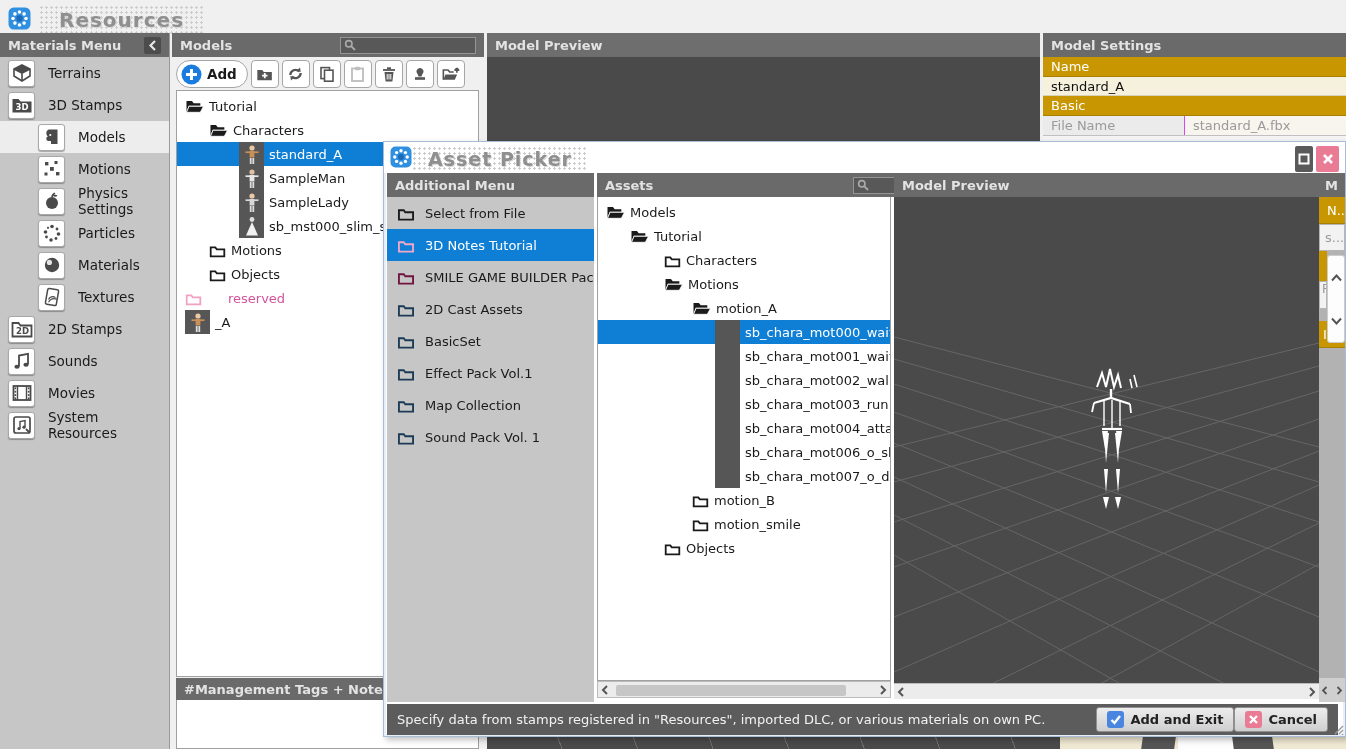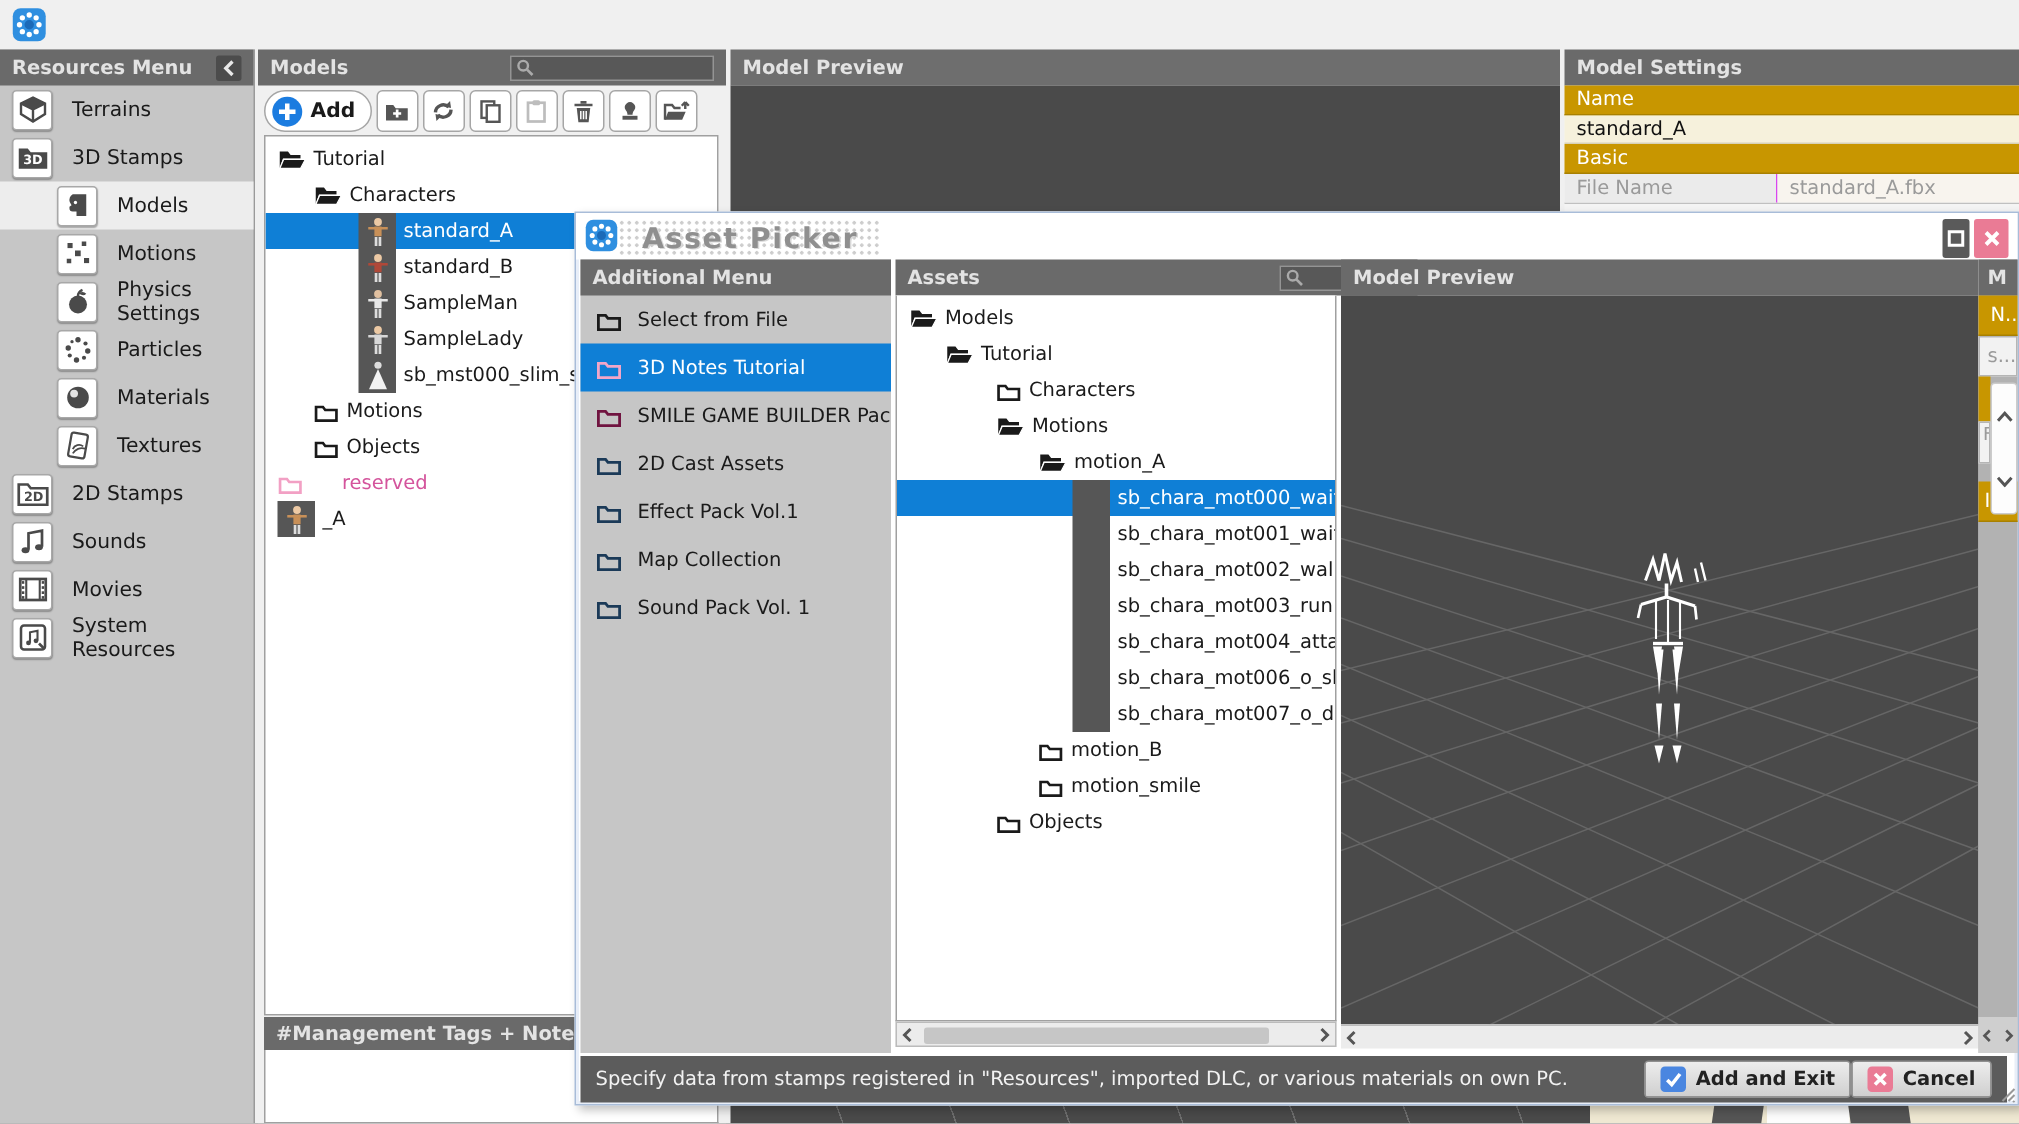--- a/index.html
+++ b/index.html
@@ -105,25 +105,26 @@
             <circle cx="17.2" cy="11" r="1.7"></circle>
             <circle cx="15.4" cy="15.4" r="1.7"></circle>
             <circle cx="11" cy="17.2" r="1.7"></circle>
             <circle cx="6.6" cy="15.4" r="1.7"></circle>
             <circle cx="4.8" cy="11" r="1.7"></circle>
             <circle cx="6.6" cy="6.6" r="1.7"></circle>
           </g>
           <circle cx="11" cy="11" r="3" fill="#1c6ab8"></circle>
         </svg>
     </span>
+    <span class="app-title halftone">Resources</span>
   </div>
 
   <div id="sidebar">
     <div class="panel-header">
-      <span>Resources Menu</span>
+      <span>Materials Menu</span>
       <span class="collapse-btn">
         <svg width="9" height="11" viewBox="0 0 9 11">
             <path d="M7 1 L2.5 5.5 L7 10" stroke="#e8e8e8" stroke-width="2.2" fill="none"></path>
           </svg>
       </span>
     </div>
     <div id="side-list">
         <div class="side-row lvl0">
           <span class="side-ico">
             <svg width="20" height="20" viewBox="0 0 20 20">
@@ -367,32 +368,20 @@
           <span class="thumb">
             <svg width="20" height="23" viewBox="0 0 20 23">
               <circle cx="10" cy="5" r="2.6" fill="#ecc9a4"></circle>
               <rect x="7.6" y="8" width="4.8" height="6.5" fill="#c89058"></rect>
               <path d="M3.5 9.2 h13" stroke="#c89058" stroke-width="1.7"></path>
               <rect x="7.8" y="15" width="1.8" height="6" fill="#ddd"></rect>
               <rect x="10.4" y="15" width="1.8" height="6" fill="#ddd"></rect>
             </svg>
           </span>
           <span class="tlabel">standard_A</span>
-        </div>
-        <div class="trow mt2">
-          <span class="thumb">
-            <svg width="20" height="23" viewBox="0 0 20 23">
-              <circle cx="10" cy="5" r="2.6" fill="#ecc9a4"></circle>
-              <rect x="7.6" y="8" width="4.8" height="6.5" fill="#b04838"></rect>
-              <path d="M3.5 9.2 h13" stroke="#b04838" stroke-width="1.7"></path>
-              <rect x="7.8" y="15" width="1.8" height="6" fill="#ddd"></rect>
-              <rect x="10.4" y="15" width="1.8" height="6" fill="#ddd"></rect>
-            </svg>
-          </span>
-          <span class="tlabel">standard_B</span>
         </div>
         <div class="trow mt2">
           <span class="thumb">
             <svg width="20" height="23" viewBox="0 0 20 23">
               <circle cx="10" cy="5" r="2.6" fill="#e0c0a0"></circle>
               <rect x="7.6" y="8" width="4.8" height="6.5" fill="#e8e8e8"></rect>
               <path d="M3.5 9.2 h13" stroke="#e8e8e8" stroke-width="1.7"></path>
               <rect x="7.8" y="15" width="1.8" height="6" fill="#ddd"></rect>
               <rect x="10.4" y="15" width="1.8" height="6" fill="#ddd"></rect>
             </svg>
@@ -556,20 +545,28 @@
             </span>
             <span>SMILE GAME BUILDER Pack</span>
           </div>
           <div class="menu-row">
             <span class="tree-ico">
               <svg width="18" height="15" viewBox="0 0 20 17">
                 <path d="M2 15.5 V4.8 h5.4 l1.8 2.3 H18 V15.5 Z" fill="none" stroke="#1b3a58" stroke-width="2.1"></path>
               </svg>
             </span>
             <span>2D Cast Assets</span>
+          </div>
+          <div class="menu-row">
+            <span class="tree-ico">
+              <svg width="18" height="15" viewBox="0 0 20 17">
+                <path d="M2 15.5 V4.8 h5.4 l1.8 2.3 H18 V15.5 Z" fill="none" stroke="#1b3a58" stroke-width="2.1"></path>
+              </svg>
+            </span>
+            <span>BasicSet</span>
           </div>
           <div class="menu-row">
             <span class="tree-ico">
               <svg width="18" height="15" viewBox="0 0 20 17">
                 <path d="M2 15.5 V4.8 h5.4 l1.8 2.3 H18 V15.5 Z" fill="none" stroke="#1b3a58" stroke-width="2.1"></path>
               </svg>
             </span>
             <span>Effect Pack Vol.1</span>
           </div>
           <div class="menu-row">

